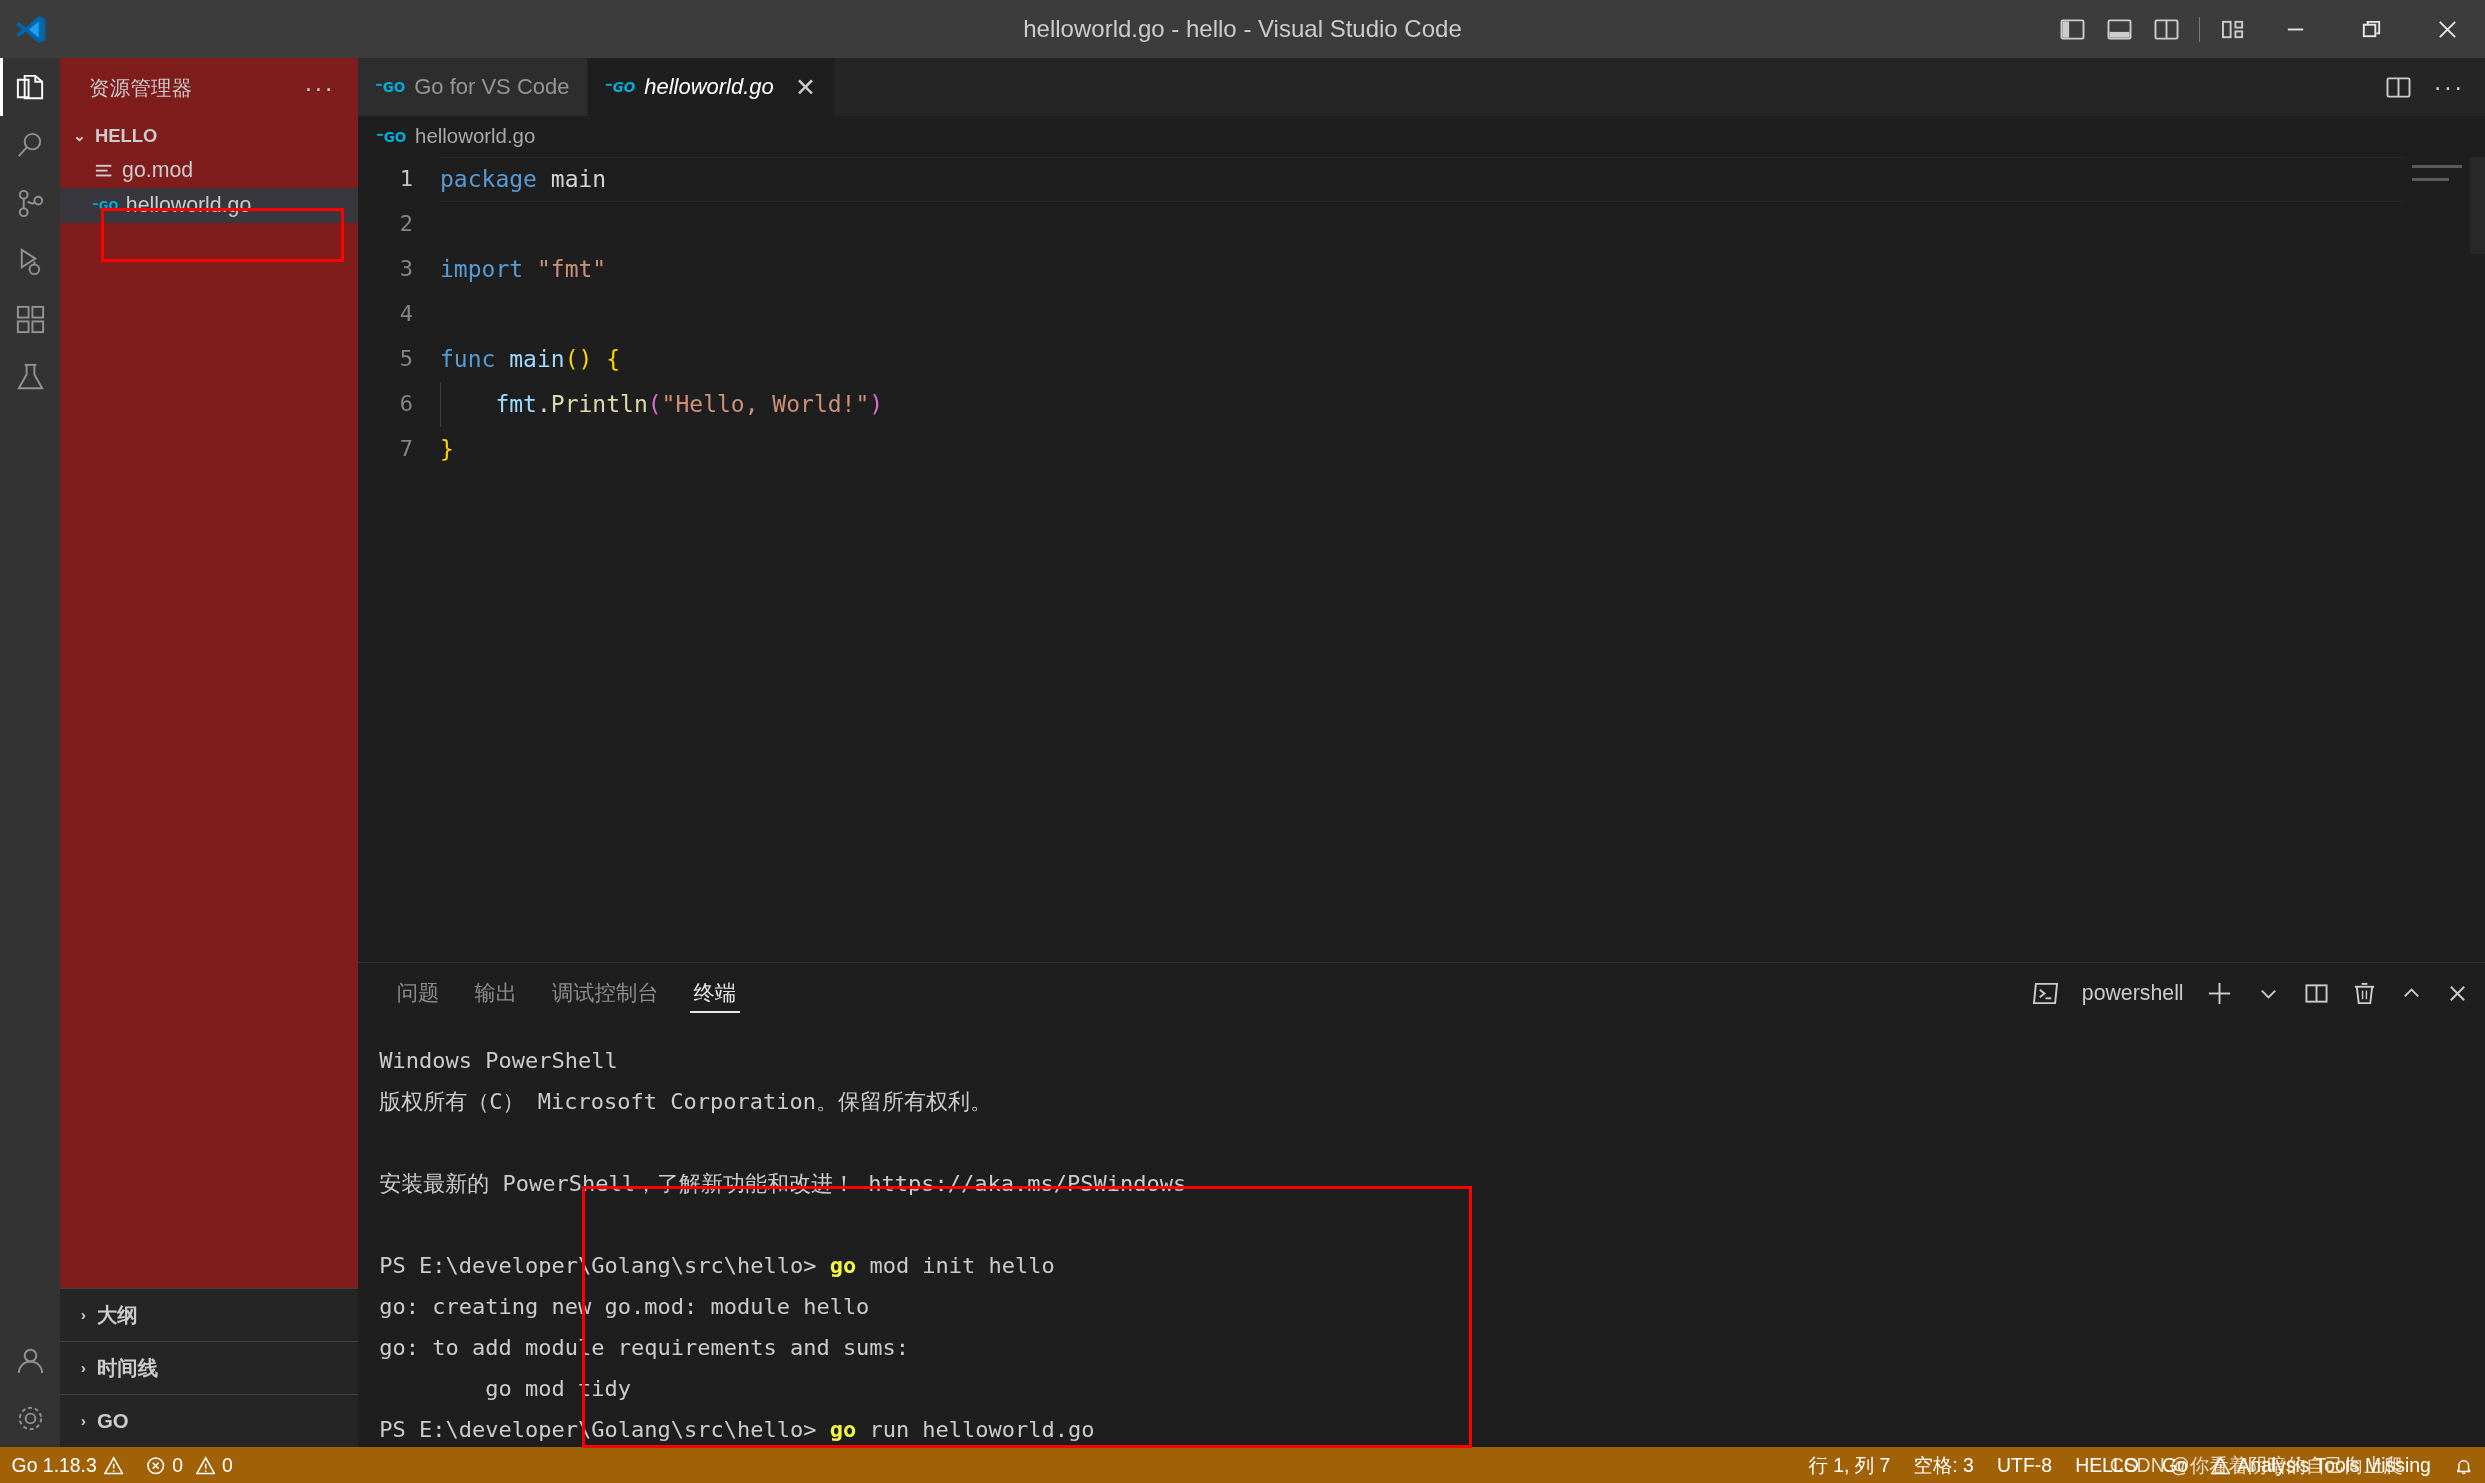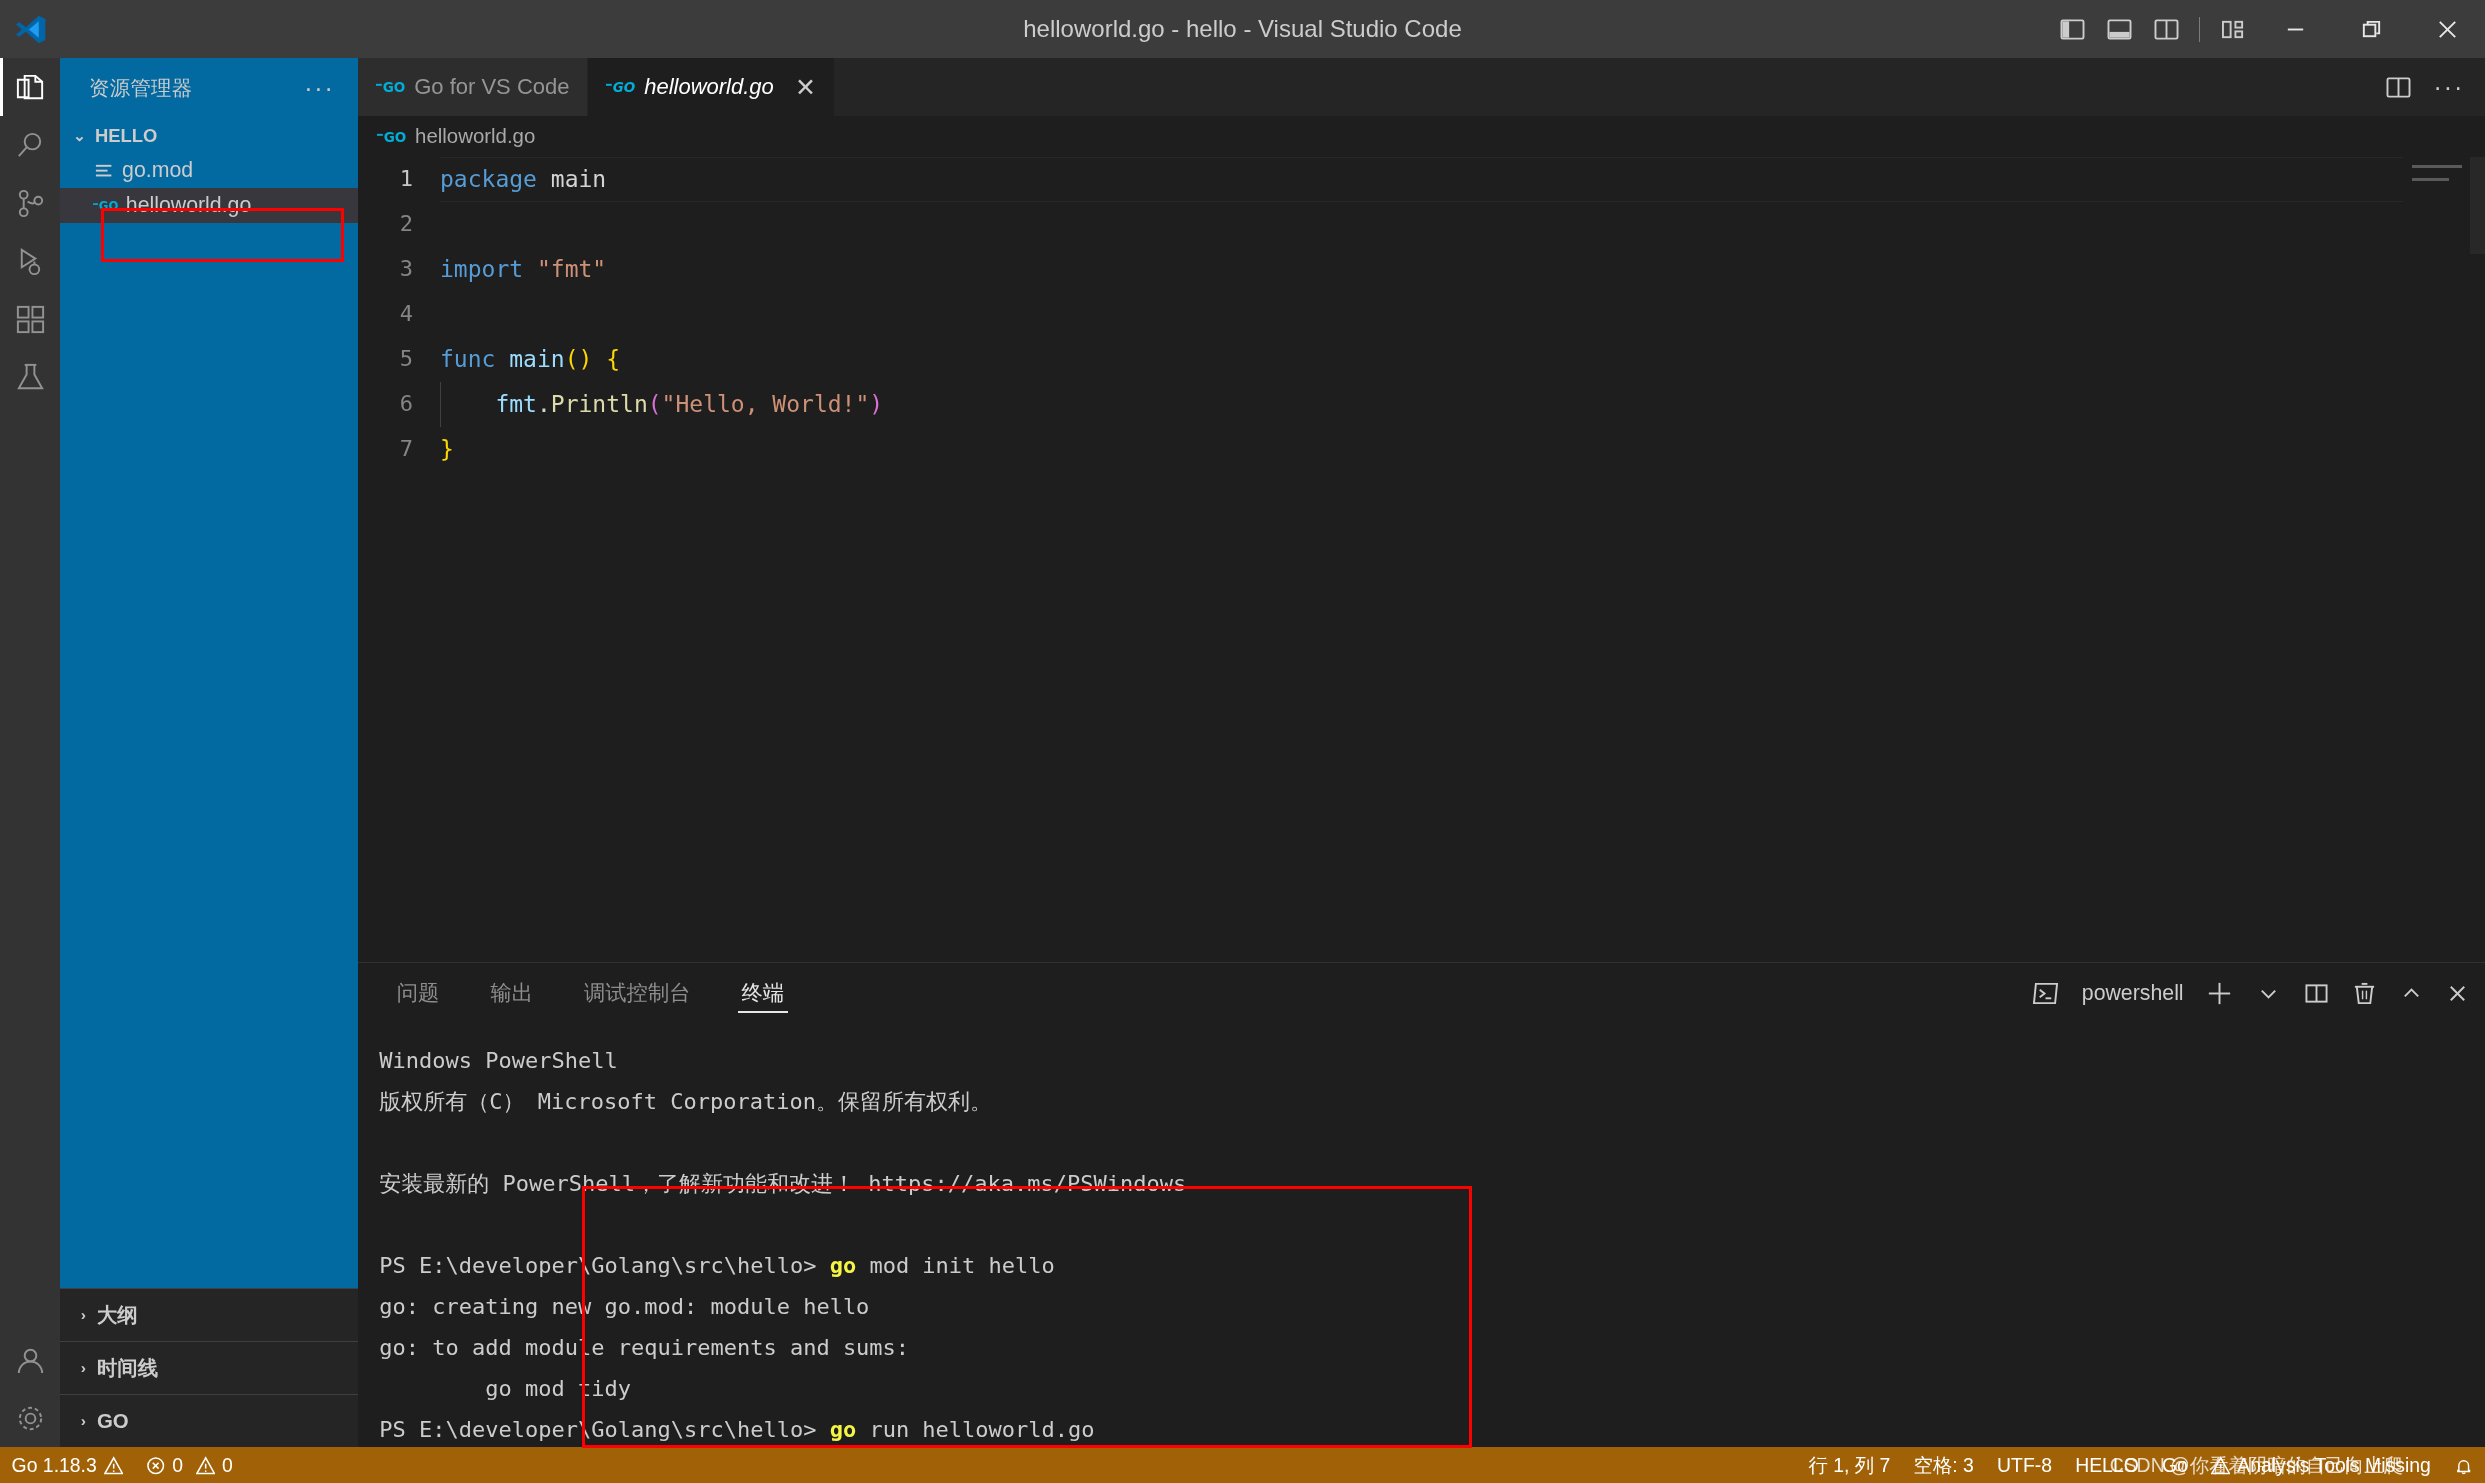--- a/index.html
+++ b/index.html
@@ -46,21 +46,21 @@
     position: relative; opacity: .62;
   }
   .act-item.active { opacity: 1; }
   .act-item.active::before {
     content: ""; position: absolute; left: 0; top: 0; bottom: 0; width: 2.9px; background: #ffffff;
   }
   .act-spacer { flex: 1 1 auto; }
 
   
   .sidebar {
-    width: 298px; background: #0369a1; flex: 0 0 298px; display: flex; flex-direction: column;
+    width: 298px; background: #7f1d1d; flex: 0 0 298px; display: flex; flex-direction: column;
     position: relative;
   }
   .sidebar-header {
     height: 60px; display: flex; align-items: center; padding: 0 11.6px 0 29px;
     font-size: 20.4px; color: #cccccc; letter-spacing: 0.3px;
   }
   .sidebar-header .dots { margin-left: auto; font-size: 25px; color: #cccccc; letter-spacing:1.9px; padding-right:11.6px;}
   .tree-section-header {
     height: 35px; display: flex; align-items: center; gap: 5.8px; padding-left: 9.7px;
     font-size: 18.4px; font-weight: bold; color: #cccccc;
@@ -126,21 +126,21 @@
   .pn { color: #d4d4d4; }
 
   .minimap { position: absolute; right: 15.5px; top: 7.8px; width: 58px; height: 25px; }
   .mm-line { background:#5a5a5a; height:2.9px; margin-bottom:3.9px; }
 
   .vscroll { position:absolute; right:0; top:0; width:15.5px; bottom:0; }
   .vscroll .thumb { position:absolute; right:0; top:0; width:15.5px; height:97px; background:#4242424d; }
 
   
   .panel { height: 485px; flex: 0 0 485px; background: #1e1e1e; display: flex; flex-direction: column; border-top:1px solid #303030;}
-  .panel-tabs { height: 60px; display: flex; align-items: flex-start; padding-left: 21.3px; gap: 16px; }
+  .panel-tabs { height: 60px; display: flex; align-items: flex-start; padding-left: 21.3px; gap: 0; }
   .panel-tab {
     font-size: 21.3px; color: #8d8d8d; padding: 0 17.5px; height: 60px; line-height: 60px;
     position: relative; cursor: pointer; white-space: nowrap;
   }
   .panel-tab.active { color: #e7e7e7; }
   .panel-tab.active::after {
     content: ""; position: absolute; left: 13.6px; right: 13.6px; bottom: 9.7px; height: 1.9px; background: #e7e7e7;
   }
   .panel-actions { margin-left: auto; display: flex; align-items: center; gap: 3.9px; padding-right: 6px; }
   .pa-btn { height: 60px; display:flex;align-items:center;justify-content:center; padding: 0 9.7px; }

